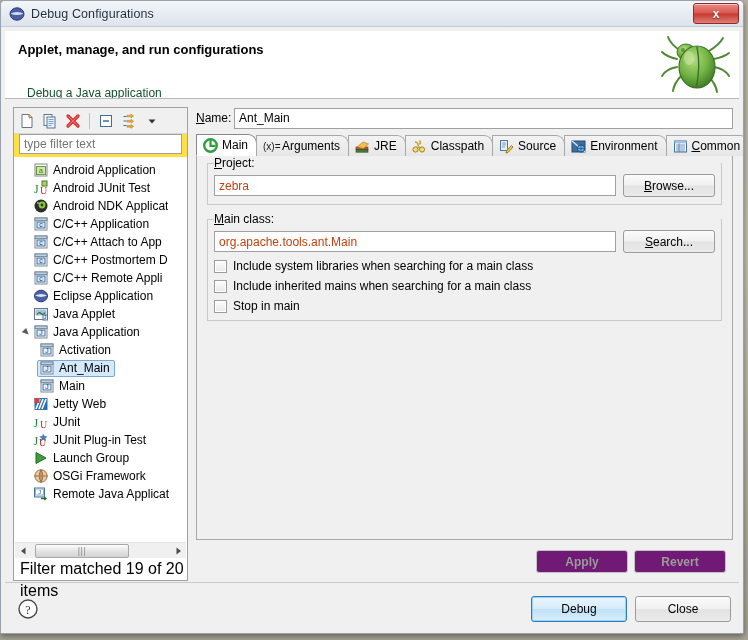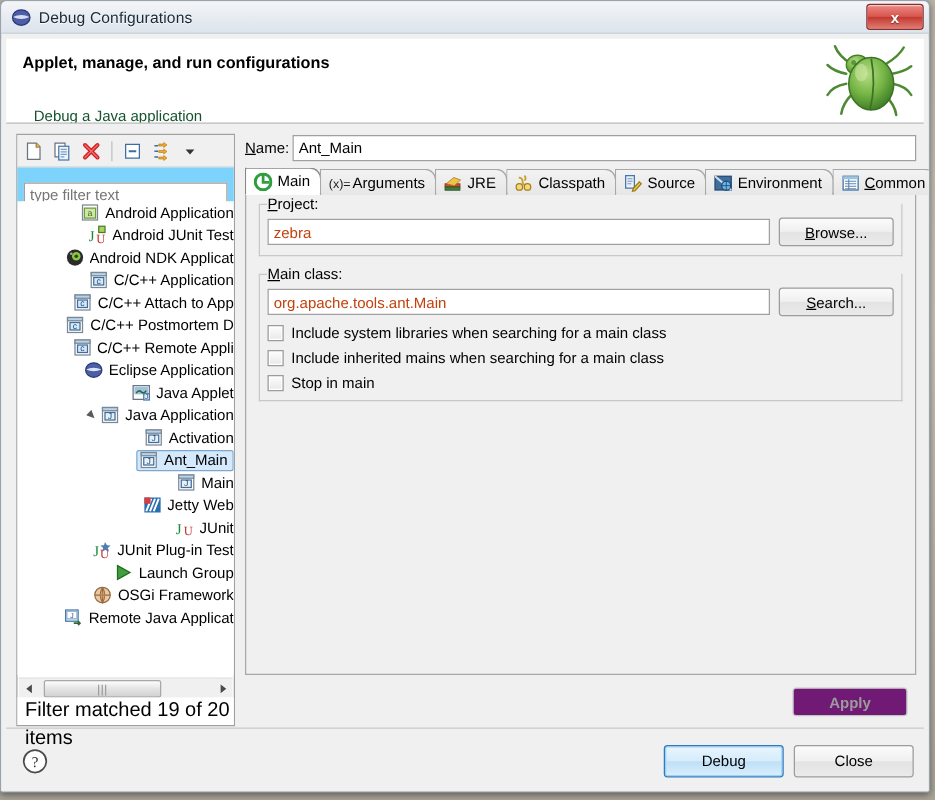--- a/index.html
+++ b/index.html
@@ -111,21 +111,21 @@
     padding-left: 3px; gap: 3px;
   }
   .tb-btn {
     width: 20px; height: 20px;
     display: flex; align-items: center; justify-content: center;
     cursor: pointer; position: relative;
   }
   .tb-sep {
     width: 1px; height: 16px; background: #c0c0c0; margin: 0 3px;
   }
-  #filter-wrap { padding: 12px 5px 3px 5px; background:#7dd3fc; }
+  #filter-wrap { padding: 0 5px 3px 5px; background:#fde047; }
   #filter-input {
     width: 100%; height: 20px;
     border: 1px solid #a0a0a0;
     font-family: "Liberation Sans", sans-serif;
     font-size: 12px;
     padding: 1px 4px;
     color: #6e6e6e;
     outline: none;
     background: #fff;
   }
@@ -135,21 +135,20 @@
     overflow: hidden;
     background: #fff;
   }
   .tree-row {
     height: 18px;
     display: flex; align-items: center;
     white-space: nowrap;
     font-size: 12px; color: #000;
     padding-left: 6px;
     cursor: default;
-    justify-content: flex-end;
   }
   .tree-row .twisty {
     width: 13px; flex: none;
     display: flex; align-items: center; justify-content: center;
   }
   .tree-row .ticon {
     width: 16px; height: 16px; flex: none; margin-right: 4px;
     position: relative;
   }
   .tree-row .tlabel { overflow: hidden; }
@@ -796,20 +795,21 @@
               <span>Include inherited mains when searching for a main class</span>
             </div>
             <div class="check-row">
               <span class="checkbox"></span>
               <span>Stop in main</span>
             </div>
           </div>
 
           <div id="apply-row">
             <button class="btn disabled">Apply</button>
+            <button class="btn disabled">Revert</button>
           </div>
 
         </div>
       </div>
     </div>
 
     <div id="footer">
       <div id="help-btn">
         <svg width="22" height="22" viewBox="0 0 22 22">
           <circle cx="11" cy="11" r="9" fill="#fff" stroke="#4a4a4a" stroke-width="1.4"></circle>

